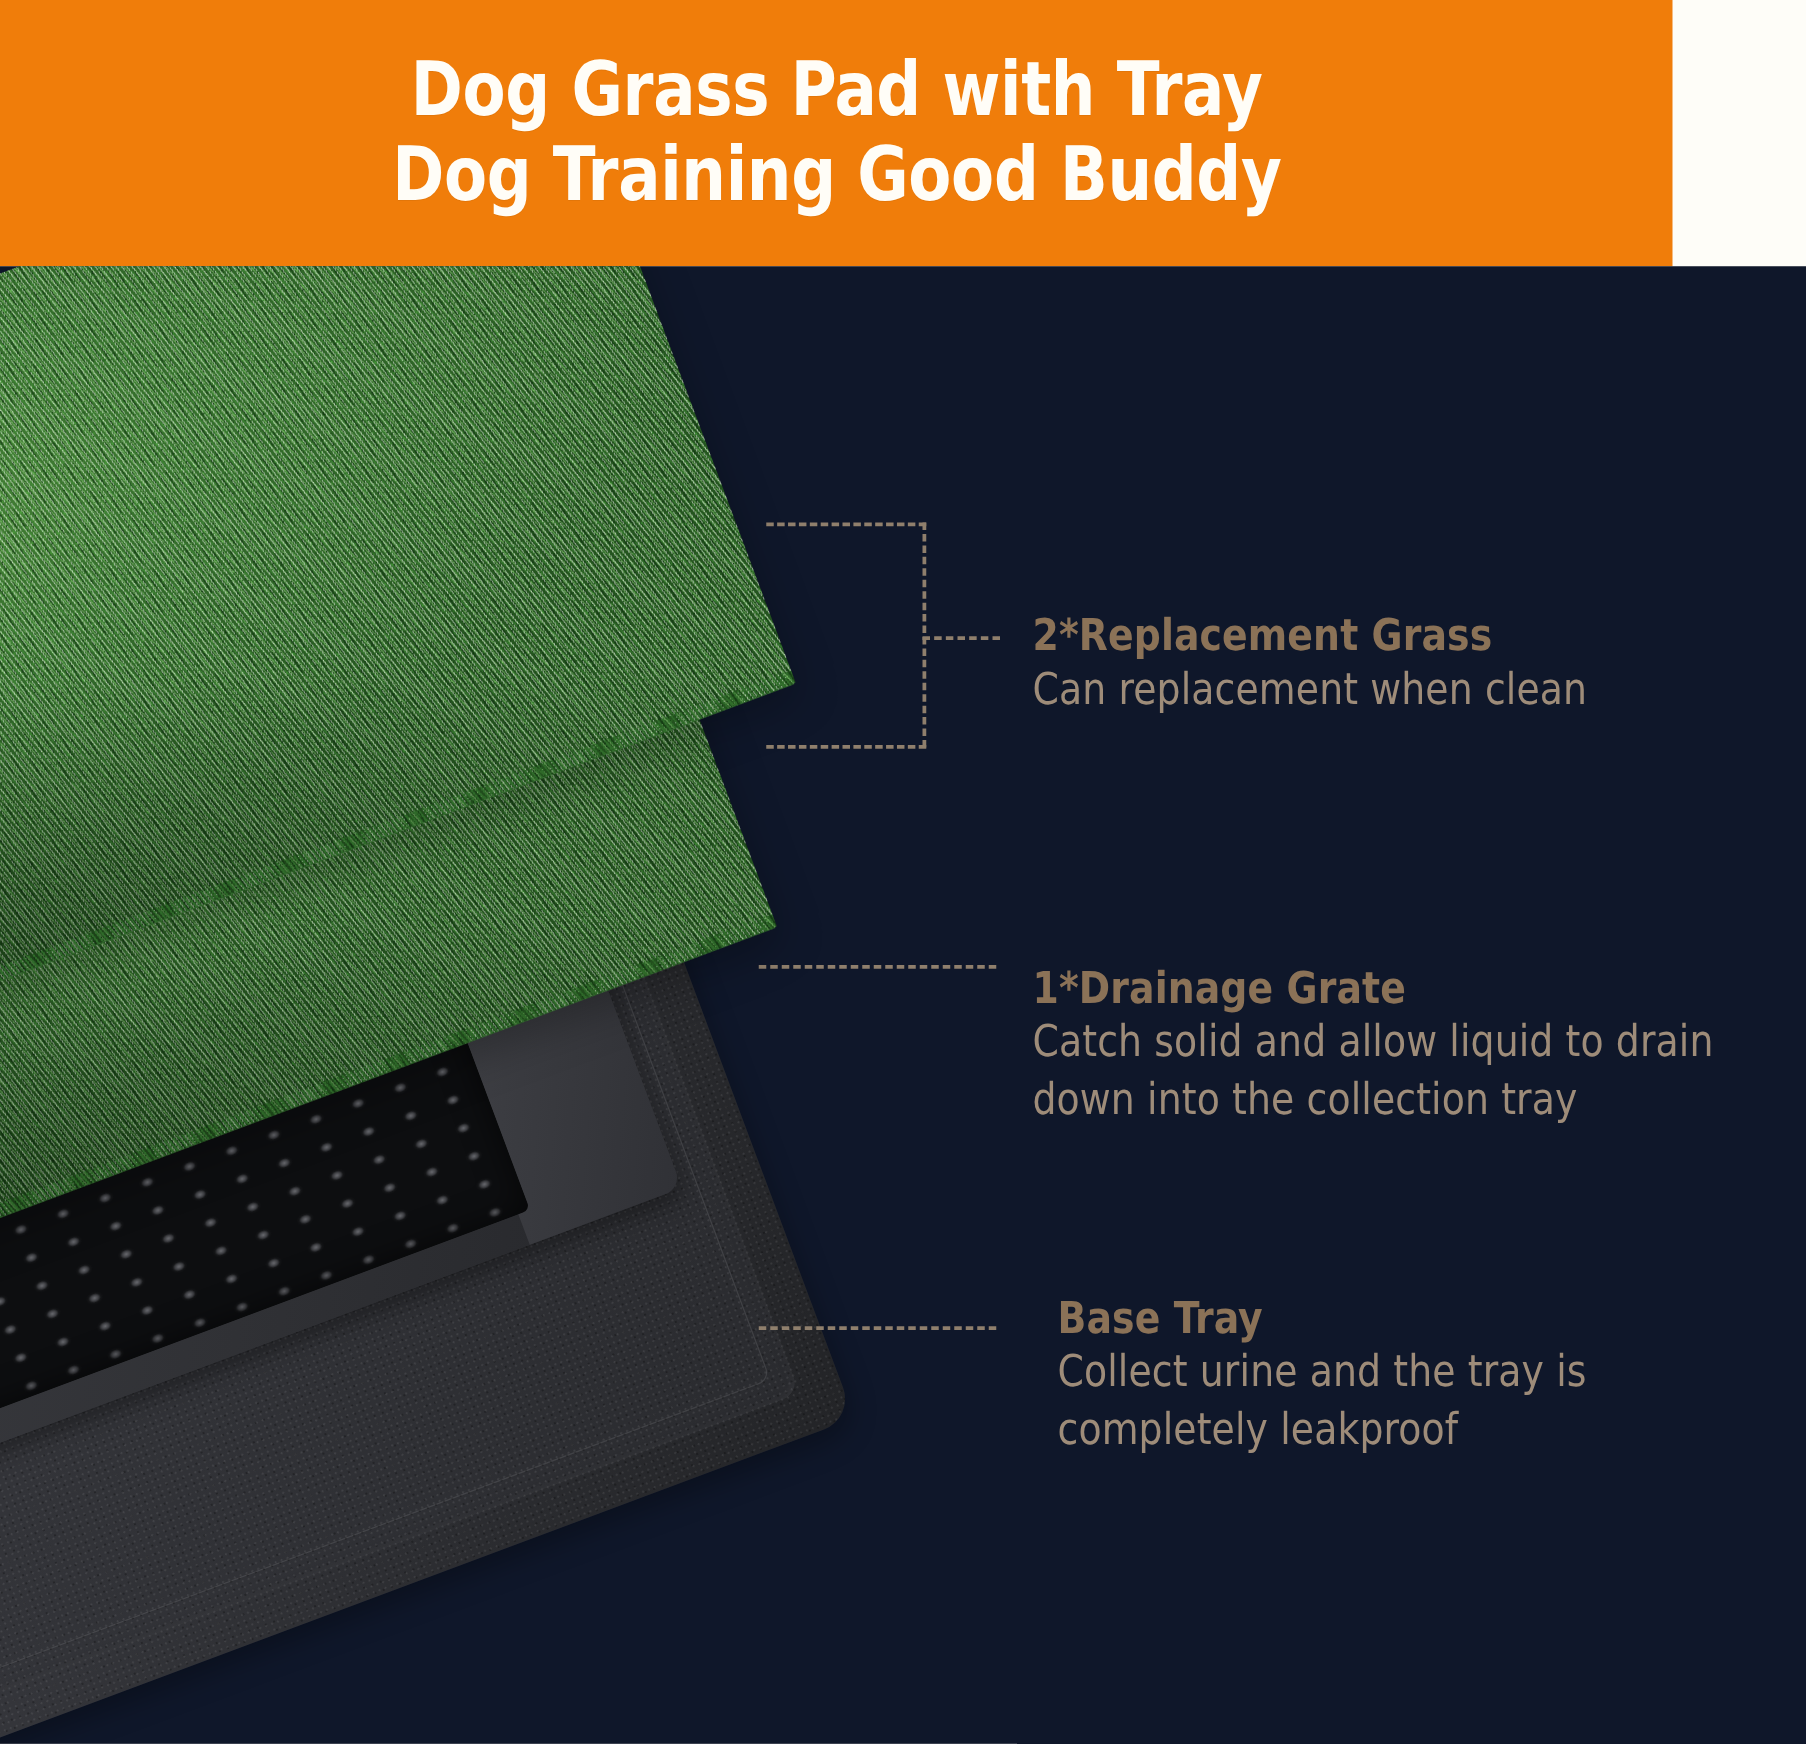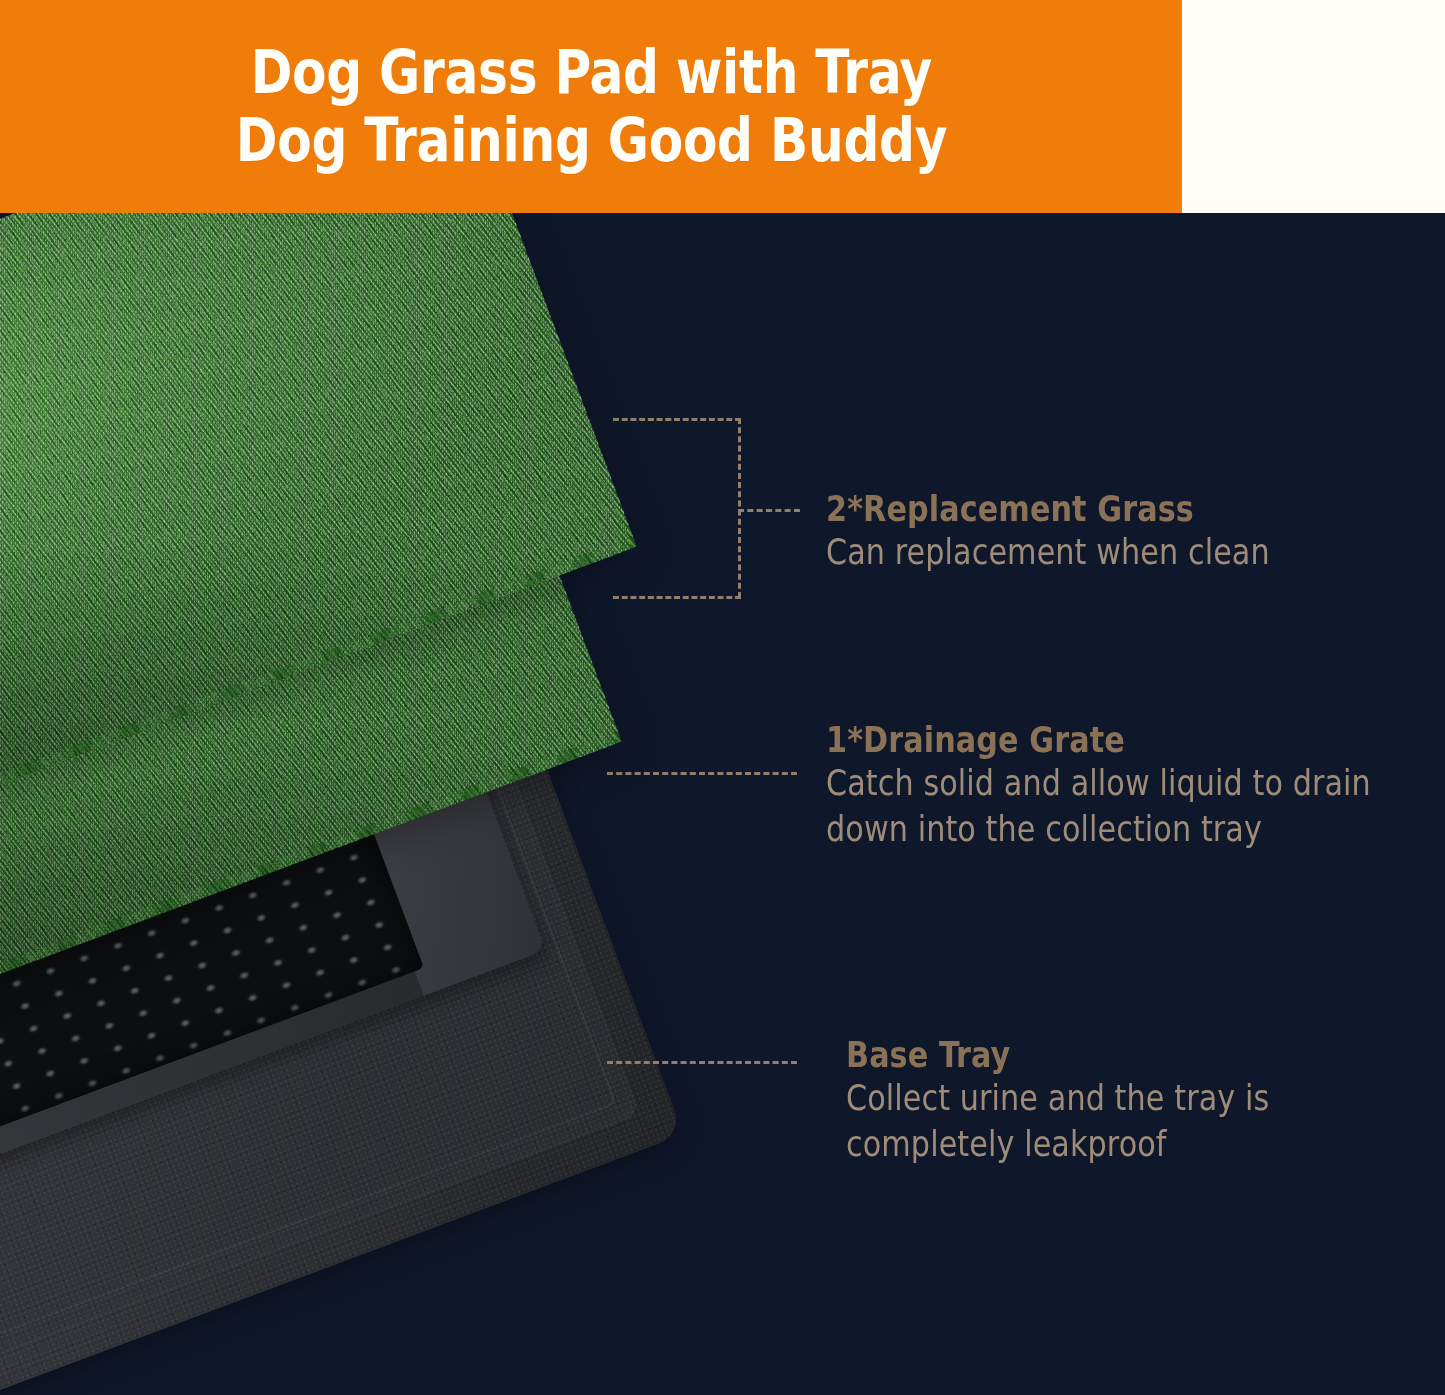--- a/index.html
+++ b/index.html
@@ -6,21 +6,21 @@
   html, body { width:1445px; height:1395px; }
   body {
     font-family:"Liberation Sans", sans-serif;
     background:#fefdf8;
     overflow:hidden;
     position:relative;
   }
 
   
   #header-banner{
-    position:absolute; left:0; top:0; width:1182px; height:213px;
+    position:absolute; left:0; top:0; width:1338px; height:213px;
     background:#f07d0a;
     display:flex; flex-direction:column;
     align-items:center; justify-content:center;
     overflow:hidden;
   }
   .banner-line{
     color:#fffdf7;
     font-family:"Liberation Sans Narrow","DejaVu Sans Condensed","Liberation Sans",sans-serif;
     font-weight:bold;
     font-size:60px;
@@ -296,21 +296,21 @@
 
     <div class="callout" style="left:826px; top:276px;">
       <div class="callout-title">2*Replacement Grass</div>
       <div class="callout-desc">Can replacement when clean</div>
     </div>
   </div>
 
   <div>
     <div class="dash-h" style="left:607px; top:559px; width:190px;"></div>
 
-    <div class="callout" style="left:826px; top:507px;">
+    <div class="callout" style="left:826px; top:558px;">
       <div class="callout-title">1*Drainage Grate</div>
       <div class="callout-desc">Catch solid and allow liquid to drain down into the collection tray</div>
     </div>
   </div>
 
   <div>
     <div class="dash-h" style="left:607px; top:848px; width:190px;"></div>
 
     <div class="callout" style="left:846px; top:822px;">
       <div class="callout-title">Base Tray</div>

